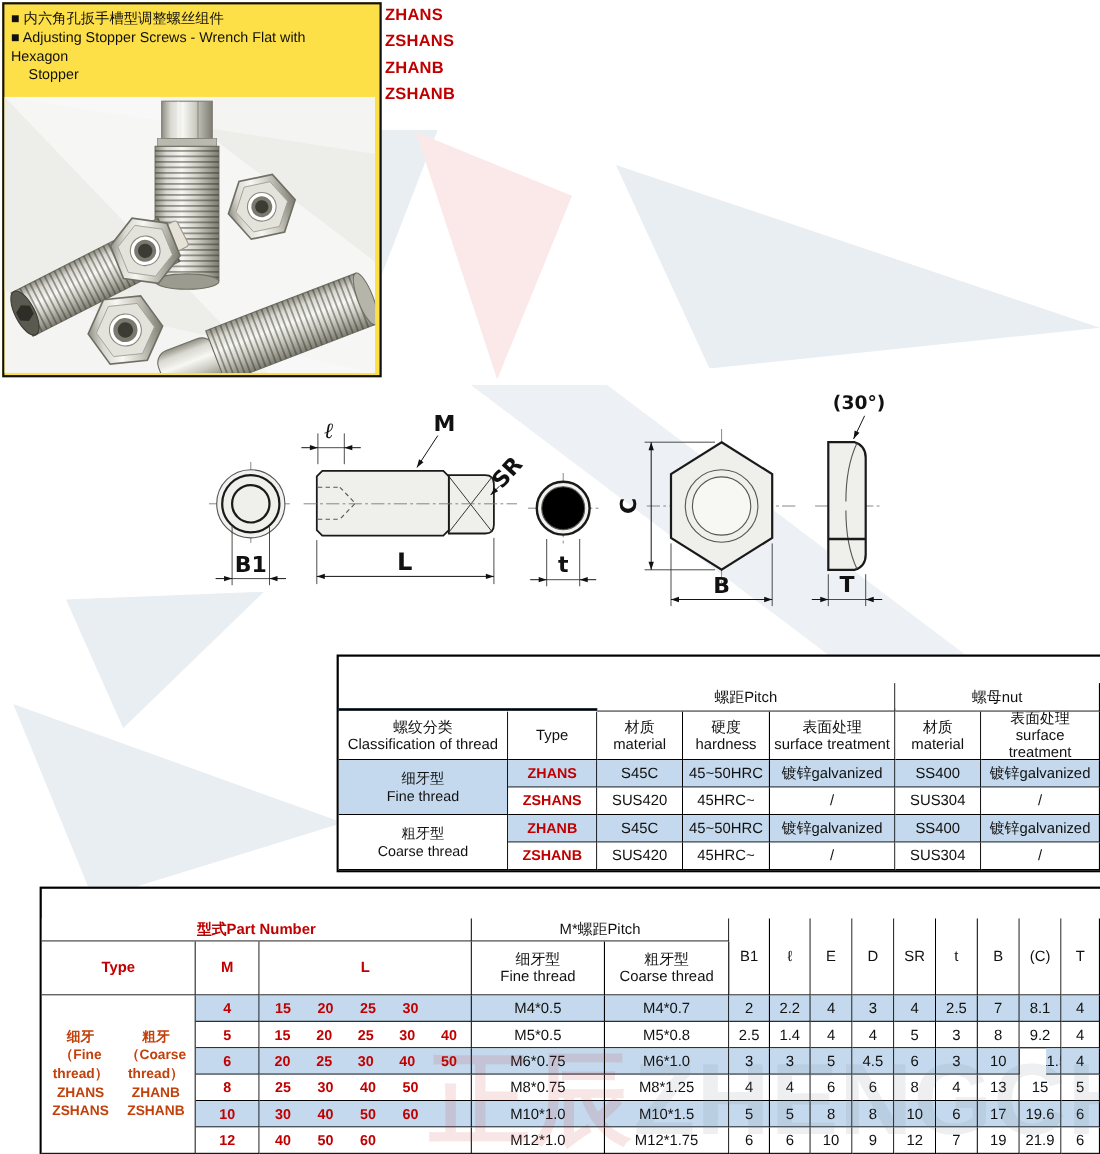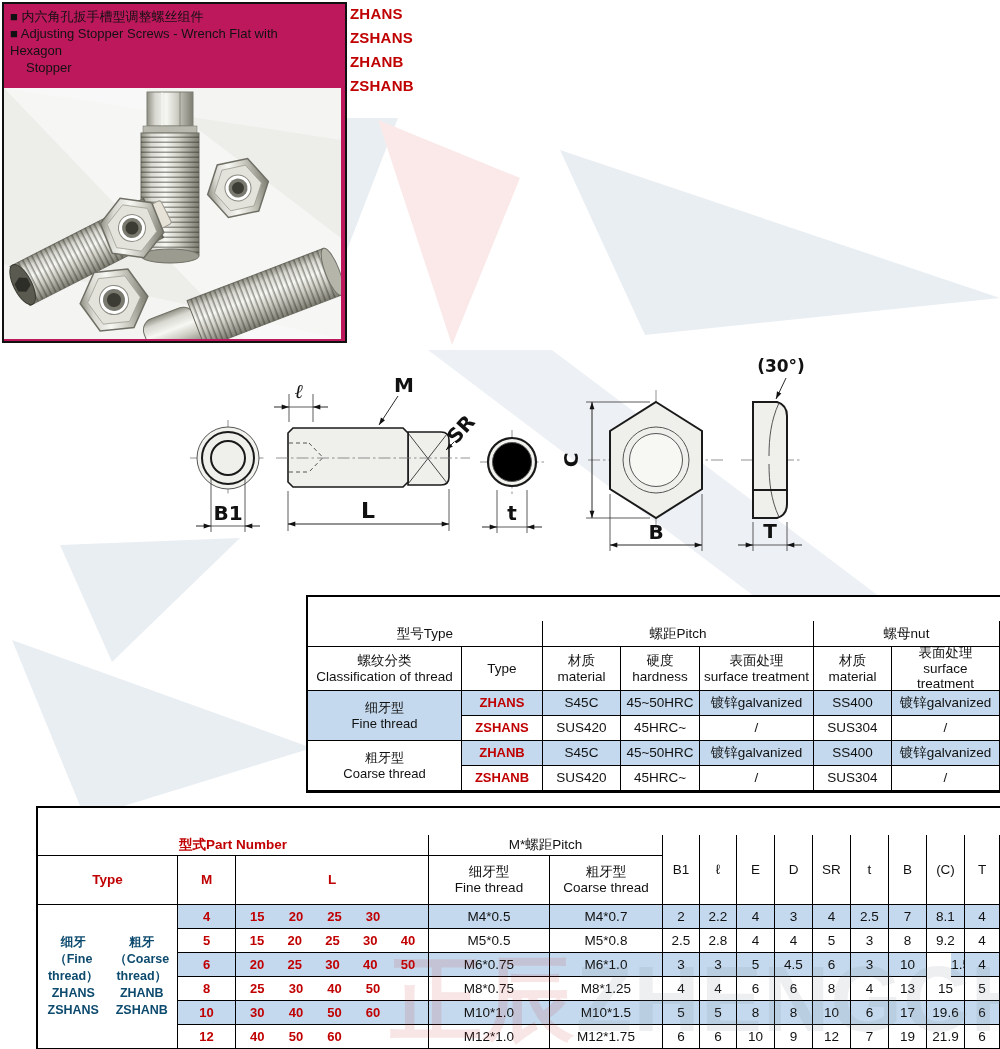--- a/index.html
+++ b/index.html
@@ -1,20 +1,20 @@
 <!DOCTYPE html>
 <html><head>
 <meta charset="utf-8">
 <style>
   html,body{margin:0;padding:0;background:#fff;}
   .page{position:relative;width:1000px;height:1049px;background:#ffffff;overflow:hidden;
         font-family:"Liberation Sans","DejaVu Sans",sans-serif;color:#111;}
   .bg-shape{position:absolute;inset:0;pointer-events:none;}
   
-  .photo-box{position:absolute;left:2px;top:2px;width:341px;height:337px;border:2px solid #111;background:#be185d;}
+  .photo-box{position:absolute;left:2px;top:2px;width:341px;height:337px;border:2px solid #111;background:#fde047;}
   .photo-titles{position:absolute;left:6px;top:4px;width:330px;font-size:13px;line-height:17px;color:#111;}
   .pt-cn{font-weight:500;}
   .pt-indent{padding-left:16px;}
   .part-numbers{position:absolute;left:350px;top:5px;}
   .part-numbers div{font-size:15px;font-weight:bold;color:#c00000;margin-bottom:7px;letter-spacing:.2px;}
   
   .drawing{position:absolute;left:0;top:350px;}
   .cl{stroke:#777;stroke-width:.8;stroke-dasharray:12 3 2.5 3;fill:none;}
   .ext{stroke:#333;stroke-width:.8;fill:none;}
   .dim{stroke:#111;stroke-width:.9;marker-start:url(#arw);marker-end:url(#arw);}
@@ -30,21 +30,21 @@
   .tc{display:flex;align-items:center;justify-content:center;text-align:center;
       border-right:1px solid #000;border-bottom:1px solid #000;font-size:13px;line-height:1.18;
       white-space:pre-line;overflow:hidden;padding:0 1px;box-sizing:border-box;background:#fff;}
   .ttl{background:#17375e !important;color:#fff;font-weight:bold;font-size:13.5px;border-bottom-width:2px;}
   .hdr{font-size:13.5px;}
   .red{color:#c00000;font-weight:bold;}
   .shade{background:#c4d9ed !important;}
   .lcell{justify-content:flex-start;padding-left:2px;}
   .lval{display:inline-flex;justify-content:center;width:38.6px;color:#c00000;font-weight:bold;}
   .typecell{display:flex;flex-direction:row;align-items:center;justify-content:space-around;}
-  .typeblock{white-space:pre-line;color:#0c4a6e;font-weight:bold;font-size:12.5px;line-height:1.35;text-align:center;width:50%;}
+  .typeblock{white-space:pre-line;color:#c2410c;font-weight:bold;font-size:12.5px;line-height:1.35;text-align:center;width:50%;}
   .num{font-size:13.5px;}
   .watermark{position:absolute;left:390px;top:938px;font-size:92px;font-weight:bold;white-space:nowrap;
              pointer-events:none;z-index:6;letter-spacing:1px;}
   .wm-cn{color:rgba(200,40,40,0.12);}
   .wm-en{color:rgba(120,132,145,0.13);}
 </style>
 </head>
 <body>
 
 <div class="page">
@@ -239,21 +239,20 @@
       <line class="ext" x1="787" y1="172" x2="787" y2="201"></line>
       <line class="ext" x1="753" y1="195" x2="787" y2="195"></line>
       <line class="dimo" x1="738" y1="195" x2="753" y2="195"></line>
       <line class="dimo" x1="802" y1="195" x2="787" y2="195"></line>
       <text class="dlabel" x="770" y="188">T</text>
     </g>
   </svg>
 
   <div class="gtable" id="materials-table" style="left:306px;top:595px;grid-template-columns:154px 81px 78px 79px 114px 78px 108px;grid-template-rows:24px 26px 44px 25px 25px 25px 25px;">
       <div class="tc ttl" style="grid-area: 1 / 1 / auto / 8; margin-top: 47px;">材质对照表（Materials）</div>
-      <div class="tc hdr" style="grid-area: 2 / 1 / auto / 3;">型号Type</div>
       <div class="tc hdr" style="grid-area: 2 / 3 / auto / 6;">螺距Pitch</div>
       <div class="tc hdr" style="grid-area: 3 / 1;">螺纹分类
 Classification of thread</div>
       <div class="tc hdr" style="grid-area: 2 / 6 / auto / 8;">螺母nut</div>
       <div class="tc hdr" style="grid-area: 3 / 2;">Type</div>
       <div class="tc hdr" style="grid-area: 3 / 3;">材质
 material</div>
       <div class="tc hdr" style="grid-area: 3 / 4;">硬度
 hardness</div>
       <div class="tc hdr" style="grid-area: 3 / 5;">表面处理
@@ -331,21 +330,21 @@
       <div class="tc num shade" style="grid-area: 4 / 10;">4</div>
       <div class="tc num shade" style="grid-area: 4 / 11;">2.5</div>
       <div class="tc num shade" style="grid-area: 4 / 12;">7</div>
       <div class="tc num shade" style="grid-area: 4 / 13;">8.1</div>
       <div class="tc num shade" style="grid-area: 4 / 14;">4</div>
       <div class="tc red" style="grid-area: 5 / 2;">5</div>
       <div class="tc lcell" style="grid-area: 5 / 3;"><span class="lval">15</span><span class="lval">20</span><span class="lval">25</span><span class="lval">30</span><span class="lval">40</span></div>
       <div class="tc num" style="grid-area: 5 / 4;">M5*0.5</div>
       <div class="tc num" style="grid-area: 5 / 5; text-align: right;">M5*0.8</div>
       <div class="tc num" style="grid-area: 5 / 6;">2.5</div>
-      <div class="tc num" style="grid-area: 5 / 7;">2.8</div>
+      <div class="tc num" style="grid-area: 5 / 7;">1.4</div>
       <div class="tc num" style="grid-area: 5 / 8;">4</div>
       <div class="tc num" style="grid-area: 5 / 9;">4</div>
       <div class="tc num" style="grid-area: 5 / 10;">5</div>
       <div class="tc num" style="grid-area: 5 / 11;">3</div>
       <div class="tc num" style="grid-area: 5 / 12;">8</div>
       <div class="tc num" style="grid-area: 5 / 13;">9.2</div>
       <div class="tc num" style="grid-area: 5 / 14;">4</div>
       <div class="tc red shade" style="grid-area: 6 / 2;">6</div>
       <div class="tc lcell shade" style="grid-area: 6 / 3;"><span class="lval">20</span><span class="lval">25</span><span class="lval">30</span><span class="lval">40</span><span class="lval">50</span></div>
       <div class="tc num shade" style="grid-area: 6 / 4;">M6*0.75</div>

